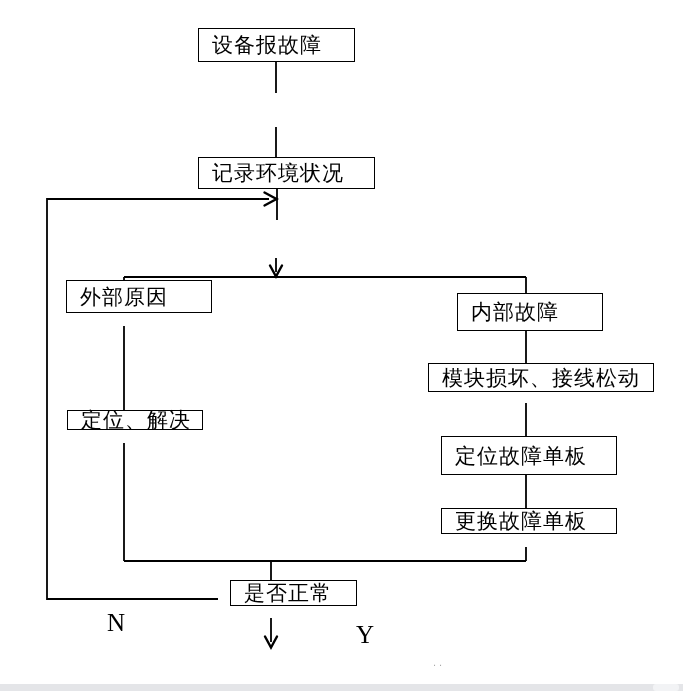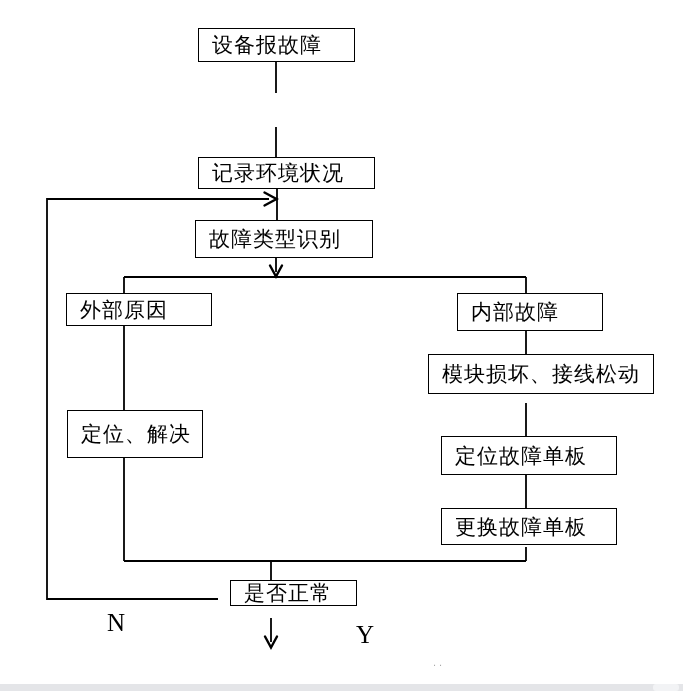--- a/index.html
+++ b/index.html
@@ -100,33 +100,32 @@
 
     <path d="M218 599 H47 V199 H269"></path>
     <path class="head" d="M264.5 192.5 L276.5 199 L264.5 205.5"></path>
   </svg>
 
   <div class="node" style="left:198px;top:28px;width:157px;height:34px">设备报故障</div>
 
 
   <div class="node" style="left:198px;top:157px;width:177px;height:32px">记录环境状况</div>
 
-  <div class="node" style="left:195px;top:220px;width:178px;height:38px">故障类型识别</div>
 
-  <div class="node" style="left:66px;top:293px;width:146px;height:33px">外部原因</div>
+  <div class="node" style="left:66px;top:280px;width:146px;height:33px">外部原因</div>
 
-  <div class="node" style="left:67px;top:410px;width:136px;height:48px">定位、解决</div>
+  <div class="node" style="left:67px;top:410px;width:136px;height:20px">定位、解决</div>
 
   <div class="node" style="left:457px;top:293px;width:146px;height:38px">内部故障</div>
 
-  <div class="node" style="left:428px;top:354px;width:226px;height:40px">模块损坏、接线松动</div>
+  <div class="node" style="left:428px;top:363px;width:226px;height:29px">模块损坏、接线松动</div>
 
   <div class="node" style="left:441px;top:436px;width:176px;height:39px">定位故障单板</div>
 
-  <div class="node" style="left:441px;top:508px;width:176px;height:37px">更换故障单板</div>
+  <div class="node" style="left:441px;top:508px;width:176px;height:26px">更换故障单板</div>
 
   <div class="node" style="left:230px;top:580px;width:127px;height:26px">是否正常</div>
 
 
   <div class="branch-label" style="left:107px;top:609px">N</div>
 
   <div class="branch-label" style="left:356px;top:621px">Y</div>
 
   <div class="artifact-dots">..</div>
 

